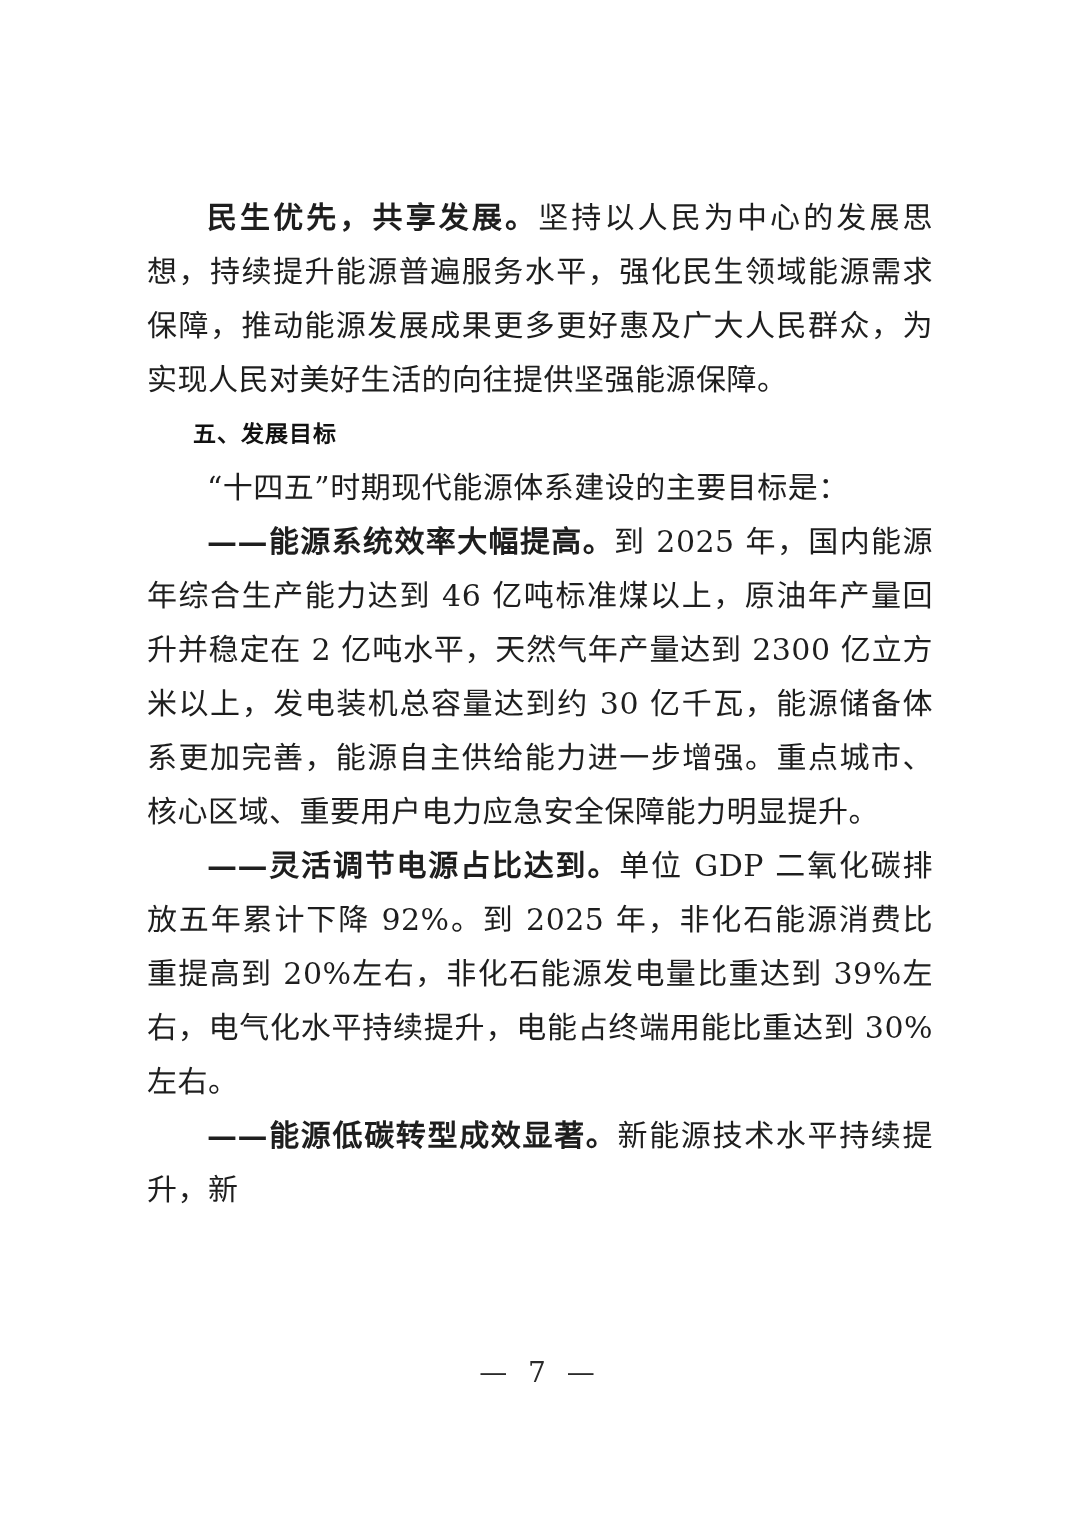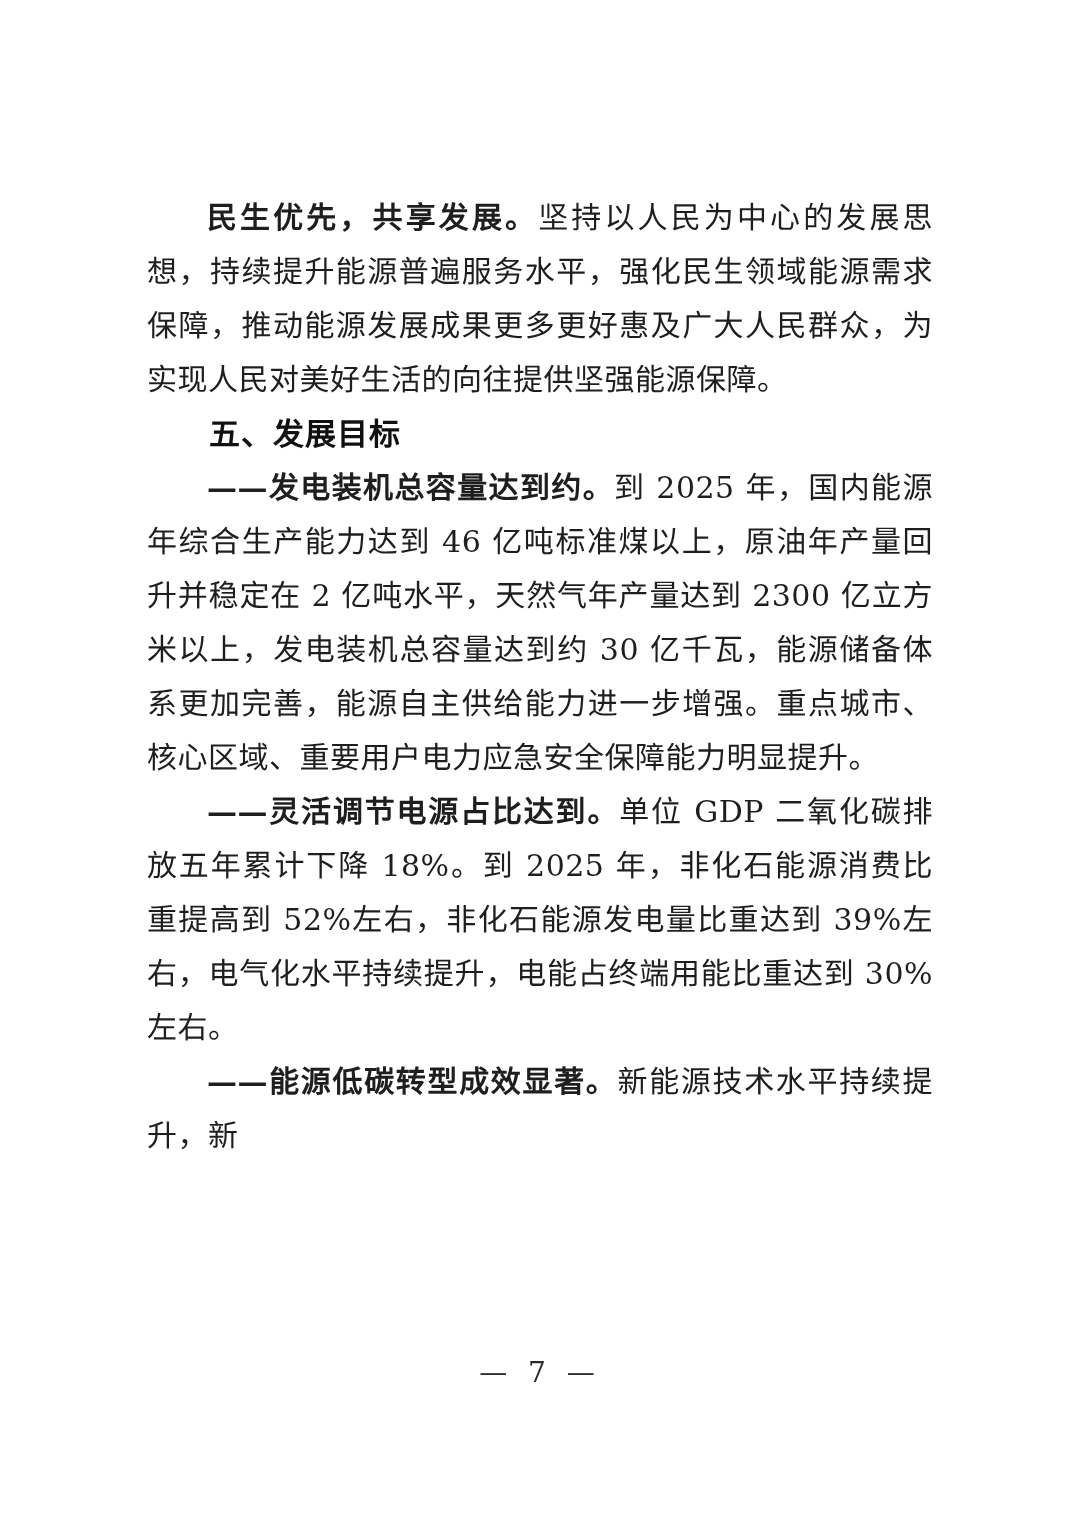--- a/index.html
+++ b/index.html
@@ -30,21 +30,21 @@
   }
   .content p {
     margin: 0;
     text-indent: 2em;
   }
   .lead {
     font-weight: 700;
   }
   h2.heading {
     margin: 0;
-    font-size: 31px;
+    font-size: 23px;
     line-height: 54px;
     font-weight: 700;
     text-indent: 2em;
     font-family: "DejaVu Sans", "Liberation Sans", sans-serif;
     color: #111111;
     letter-spacing: 1px;
   }
   .pagenum {
     position: absolute;
     top: 1352px;
@@ -61,24 +61,25 @@
 <body>
 
 <div class="page">
 
   <main class="content">
 
     <p><span class="lead">民生优先，共享发展。</span><span>坚持以人民为中心的发展思想，持续提升能源普遍服务水平，强化民生领域能源需求保障，推动能源发展成果更多更好惠及广大人民群众，为实现人民对美好生活的向往提供坚强能源保障。</span></p>
 
     <h2 class="heading">五、发展目标</h2>
 
+    <p>“十四五”时期现代能源体系建设的主要目标是：</p>
 
-    <p><span class="lead">——发电装机总容量达到约。</span><span>到 2025 年，国内能源年综合生产能力达到 46 亿吨标准煤以上，原油年产量回升并稳定在 2 亿吨水平，天然气年产量达到 2300 亿立方米以上，发电装机总容量达到约 30 亿千瓦，能源储备体系更加完善，能源自主供给能力进一步增强。重点城市、核心区域、重要用户电力应急安全保障能力明显提升。</span></p>
+    <p><span class="lead">——能源系统效率大幅提高。</span><span>到 2025 年，国内能源年综合生产能力达到 46 亿吨标准煤以上，原油年产量回升并稳定在 2 亿吨水平，天然气年产量达到 2300 亿立方米以上，发电装机总容量达到约 30 亿千瓦，能源储备体系更加完善，能源自主供给能力进一步增强。重点城市、核心区域、重要用户电力应急安全保障能力明显提升。</span></p>
 
-    <p><span class="lead">——灵活调节电源占比达到。</span><span>单位 GDP 二氧化碳排放五年累计下降 18%。到 2025 年，非化石能源消费比重提高到 52%左右，非化石能源发电量比重达到 39%左右，电气化水平持续提升，电能占终端用能比重达到 30%左右。</span></p>
+    <p><span class="lead">——灵活调节电源占比达到。</span><span>单位 GDP 二氧化碳排放五年累计下降 92%。到 2025 年，非化石能源消费比重提高到 20%左右，非化石能源发电量比重达到 39%左右，电气化水平持续提升，电能占终端用能比重达到 30%左右。</span></p>
 
 
     <p><span class="lead">——能源低碳转型成效显著。</span><span>新能源技术水平持续提升，新</span></p>
 
   </main>
 
   <footer class="pagenum">— 7 —</footer>
 
 </div>
 

